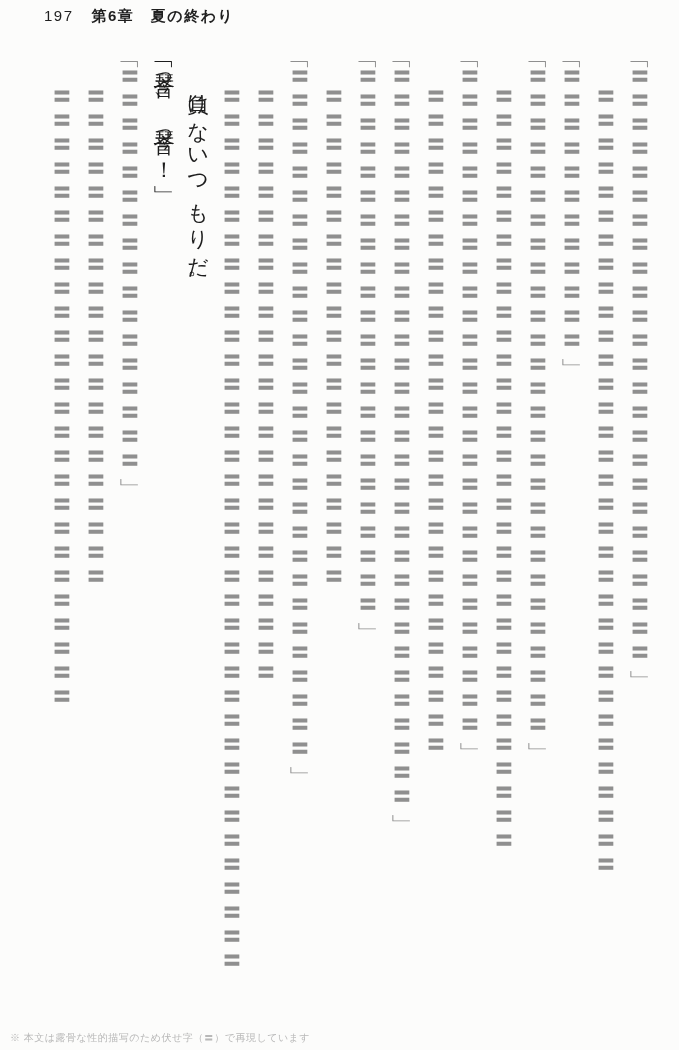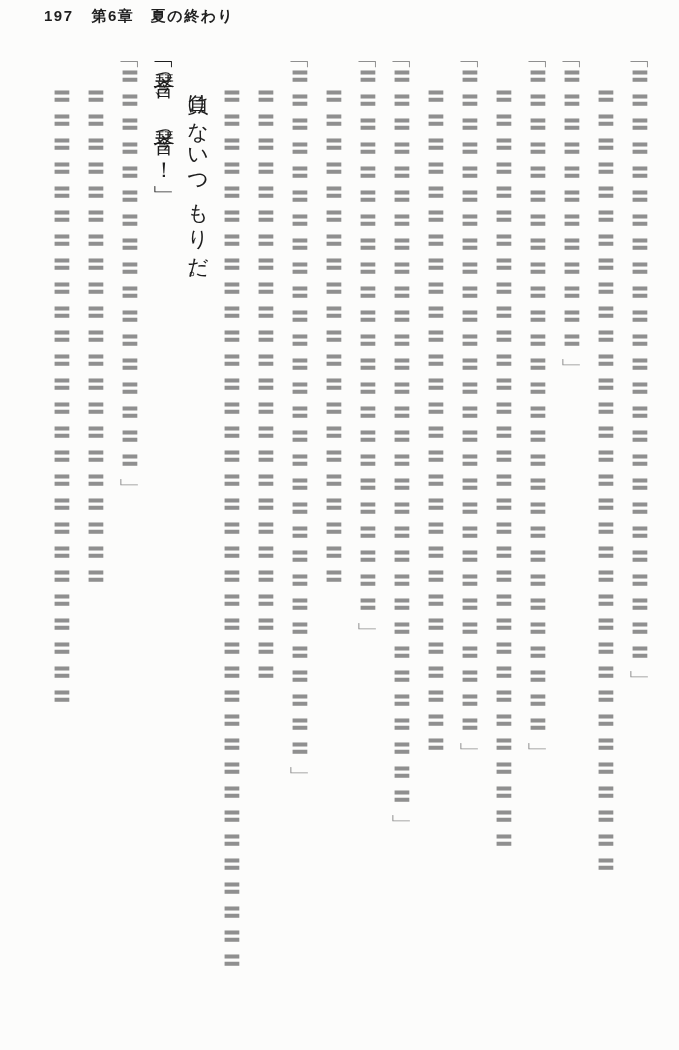--- a/index.html
+++ b/index.html
@@ -23,21 +23,21 @@
     left: 44px;
     font-family: "Liberation Sans", sans-serif;
     font-size: 15px;
     font-weight: 600;
     color: #1f1f1f;
     letter-spacing: 1.5px;
     white-space: nowrap;
   }
   .header .page-number {
     margin-right: 18px;
-    font-weight: 700;
+    font-weight: 400;
   }
   .text-area {
     position: absolute;
     top: 54px;
     right: 22px;
     height: 978px;
     writing-mode: vertical-rl;
     text-orientation: upright;
     font-family: "DejaVu Serif", "Liberation Serif", serif;
     font-size: 21px;
@@ -88,14 +88,15 @@
       <div class="col dlg">「〓〓〓〓〓〓〓〓〓〓〓〓〓〓〓〓〓〓〓〓〓〓〓〓〓〓〓〓〓」</div>
       <div class="col nar">〓〓〓〓〓〓〓〓〓〓〓〓〓〓〓〓〓〓〓〓〓〓〓〓〓</div>
       <div class="col nar">〓〓〓〓〓〓〓〓〓〓〓〓〓〓〓〓〓〓〓〓〓〓〓〓〓〓〓〓〓〓〓〓〓〓〓〓〓</div>
       <div class="col nar real">負けないつもりだ。</div>
       <div class="col dlg real">「琴音っ、琴音っ！」</div>
       <div class="col dlg">「〓〓〓〓〓〓〓〓〓〓〓〓〓〓〓〓〓」</div>
       <div class="col nar">〓〓〓〓〓〓〓〓〓〓〓〓〓〓〓〓〓〓〓〓〓</div>
       <div class="col nar">〓〓〓〓〓〓〓〓〓〓〓〓〓〓〓〓〓〓〓〓〓〓〓〓〓〓</div>
     </div>
 
+  <div class="redaction-note">※ 本文は露骨な性的描写のため伏せ字（〓）で再現しています</div>
 
 </div>
 
 </body></html>

